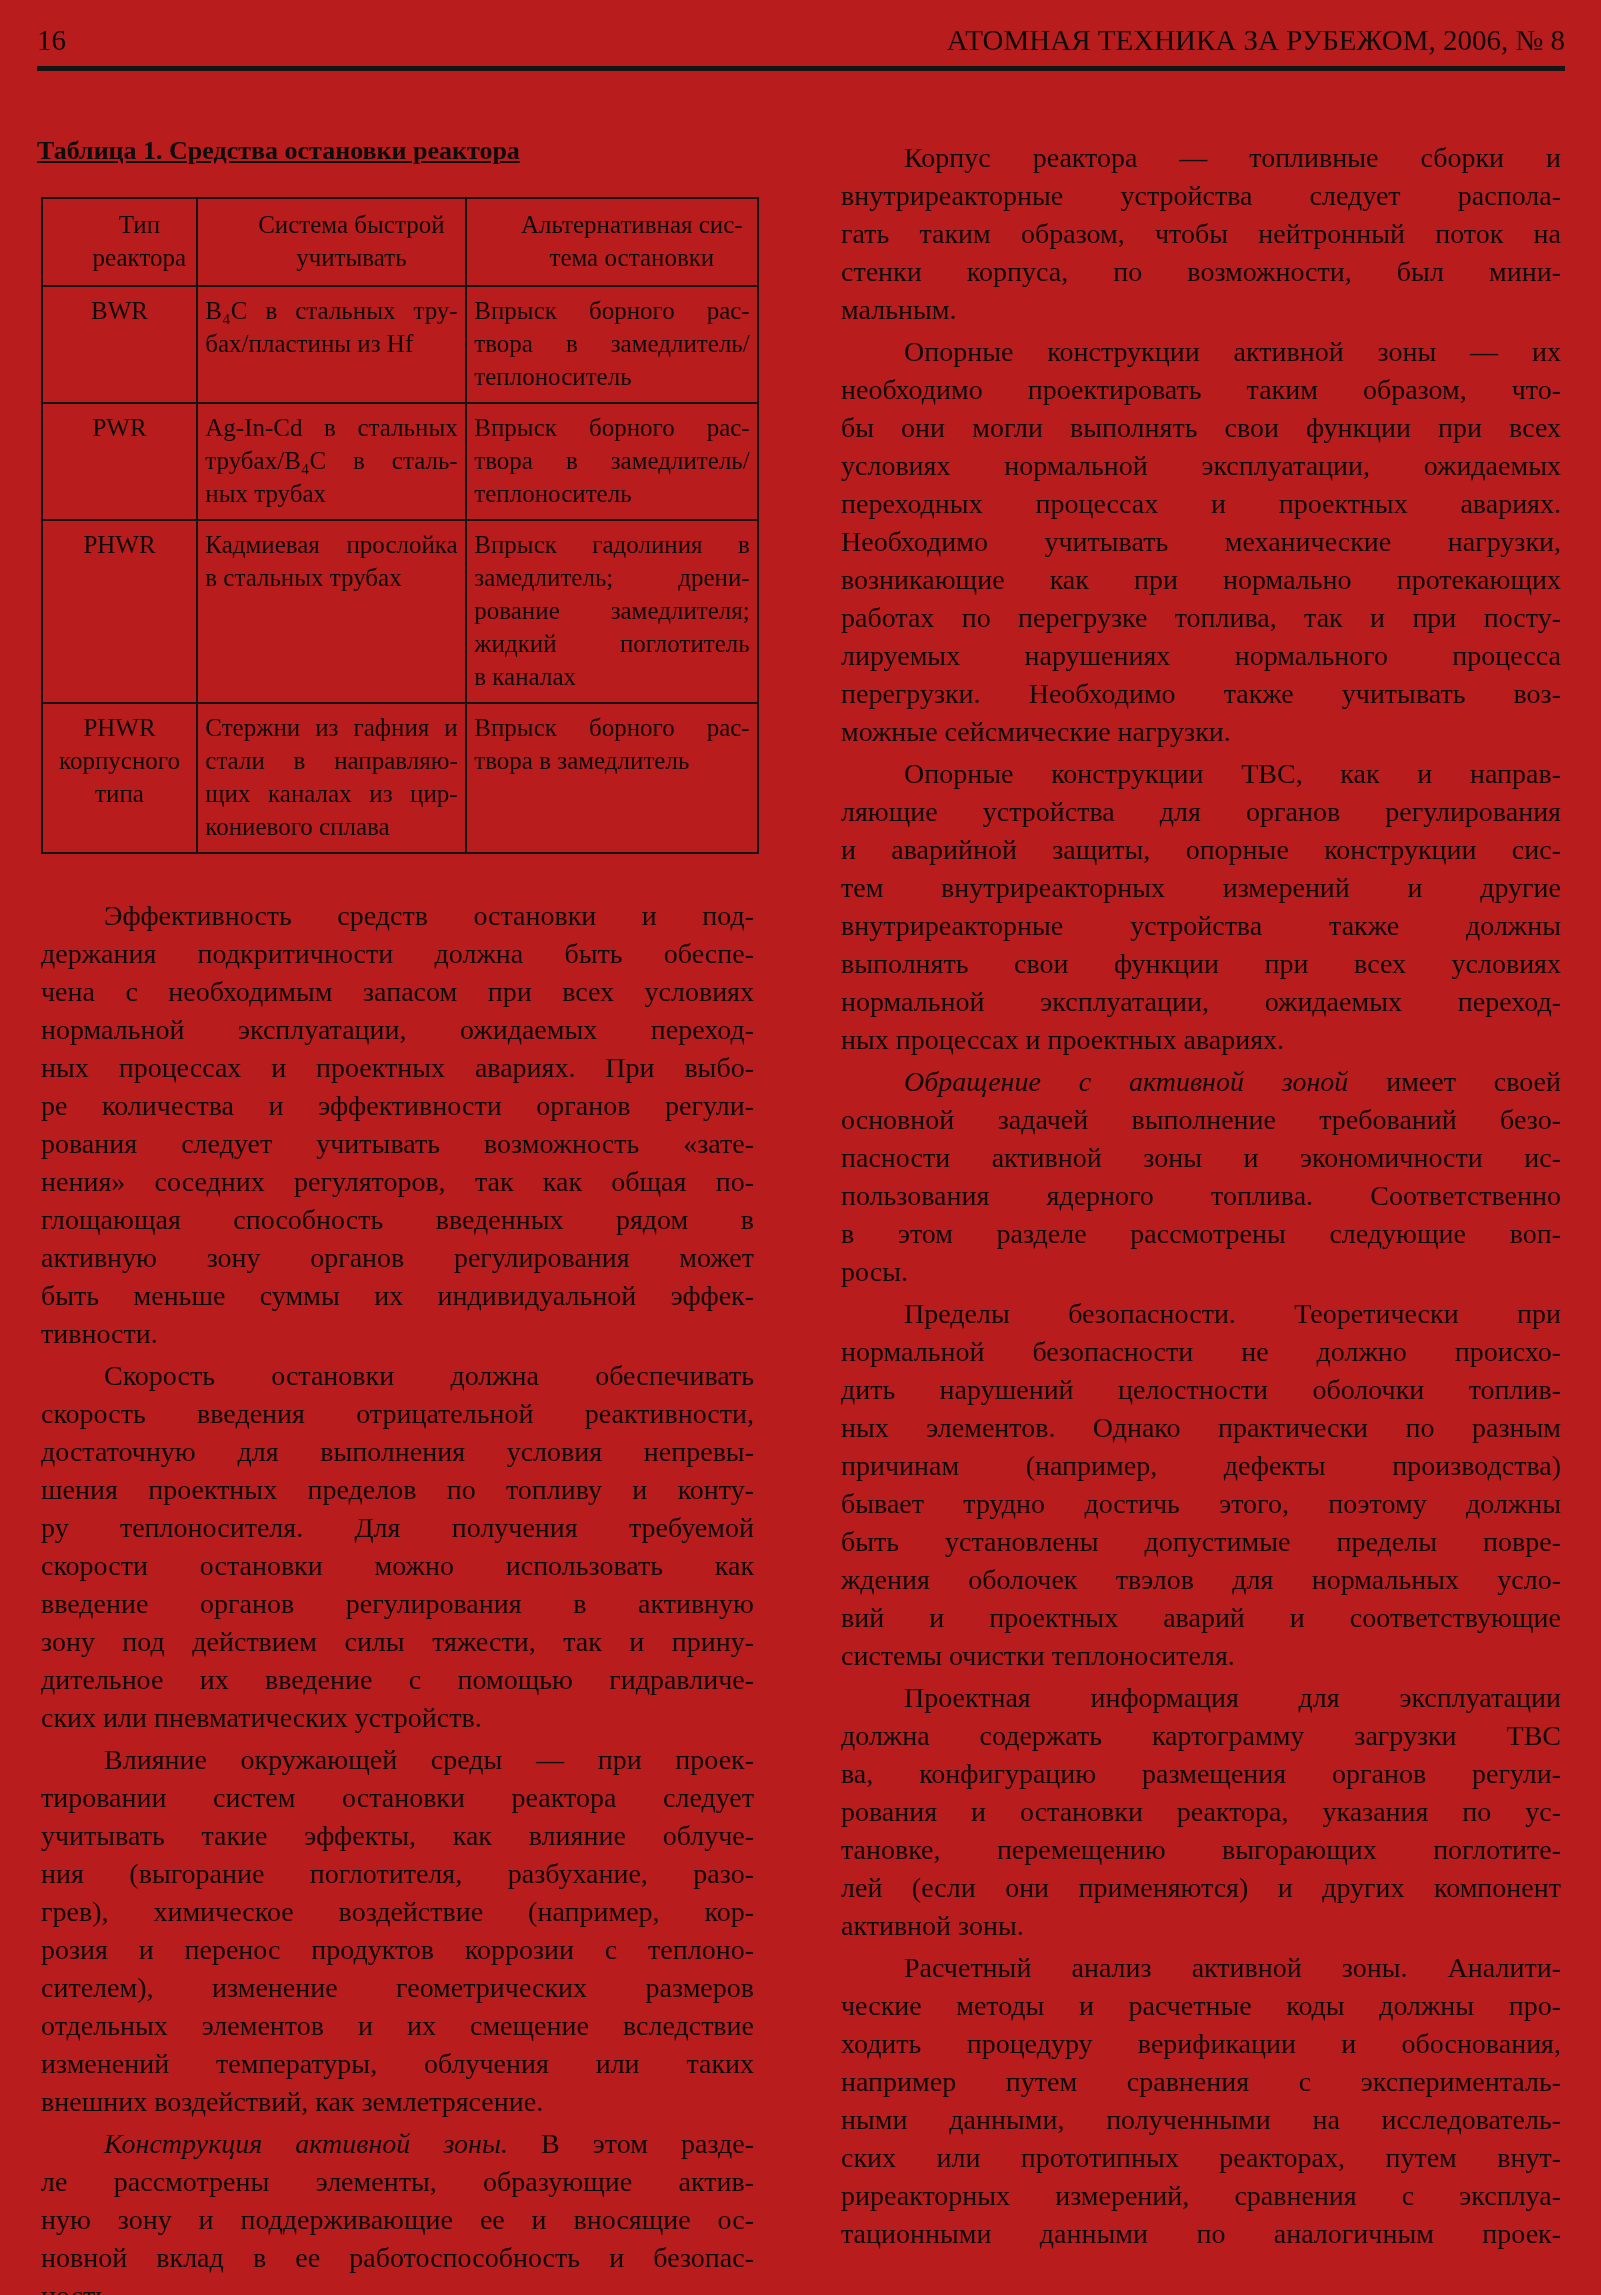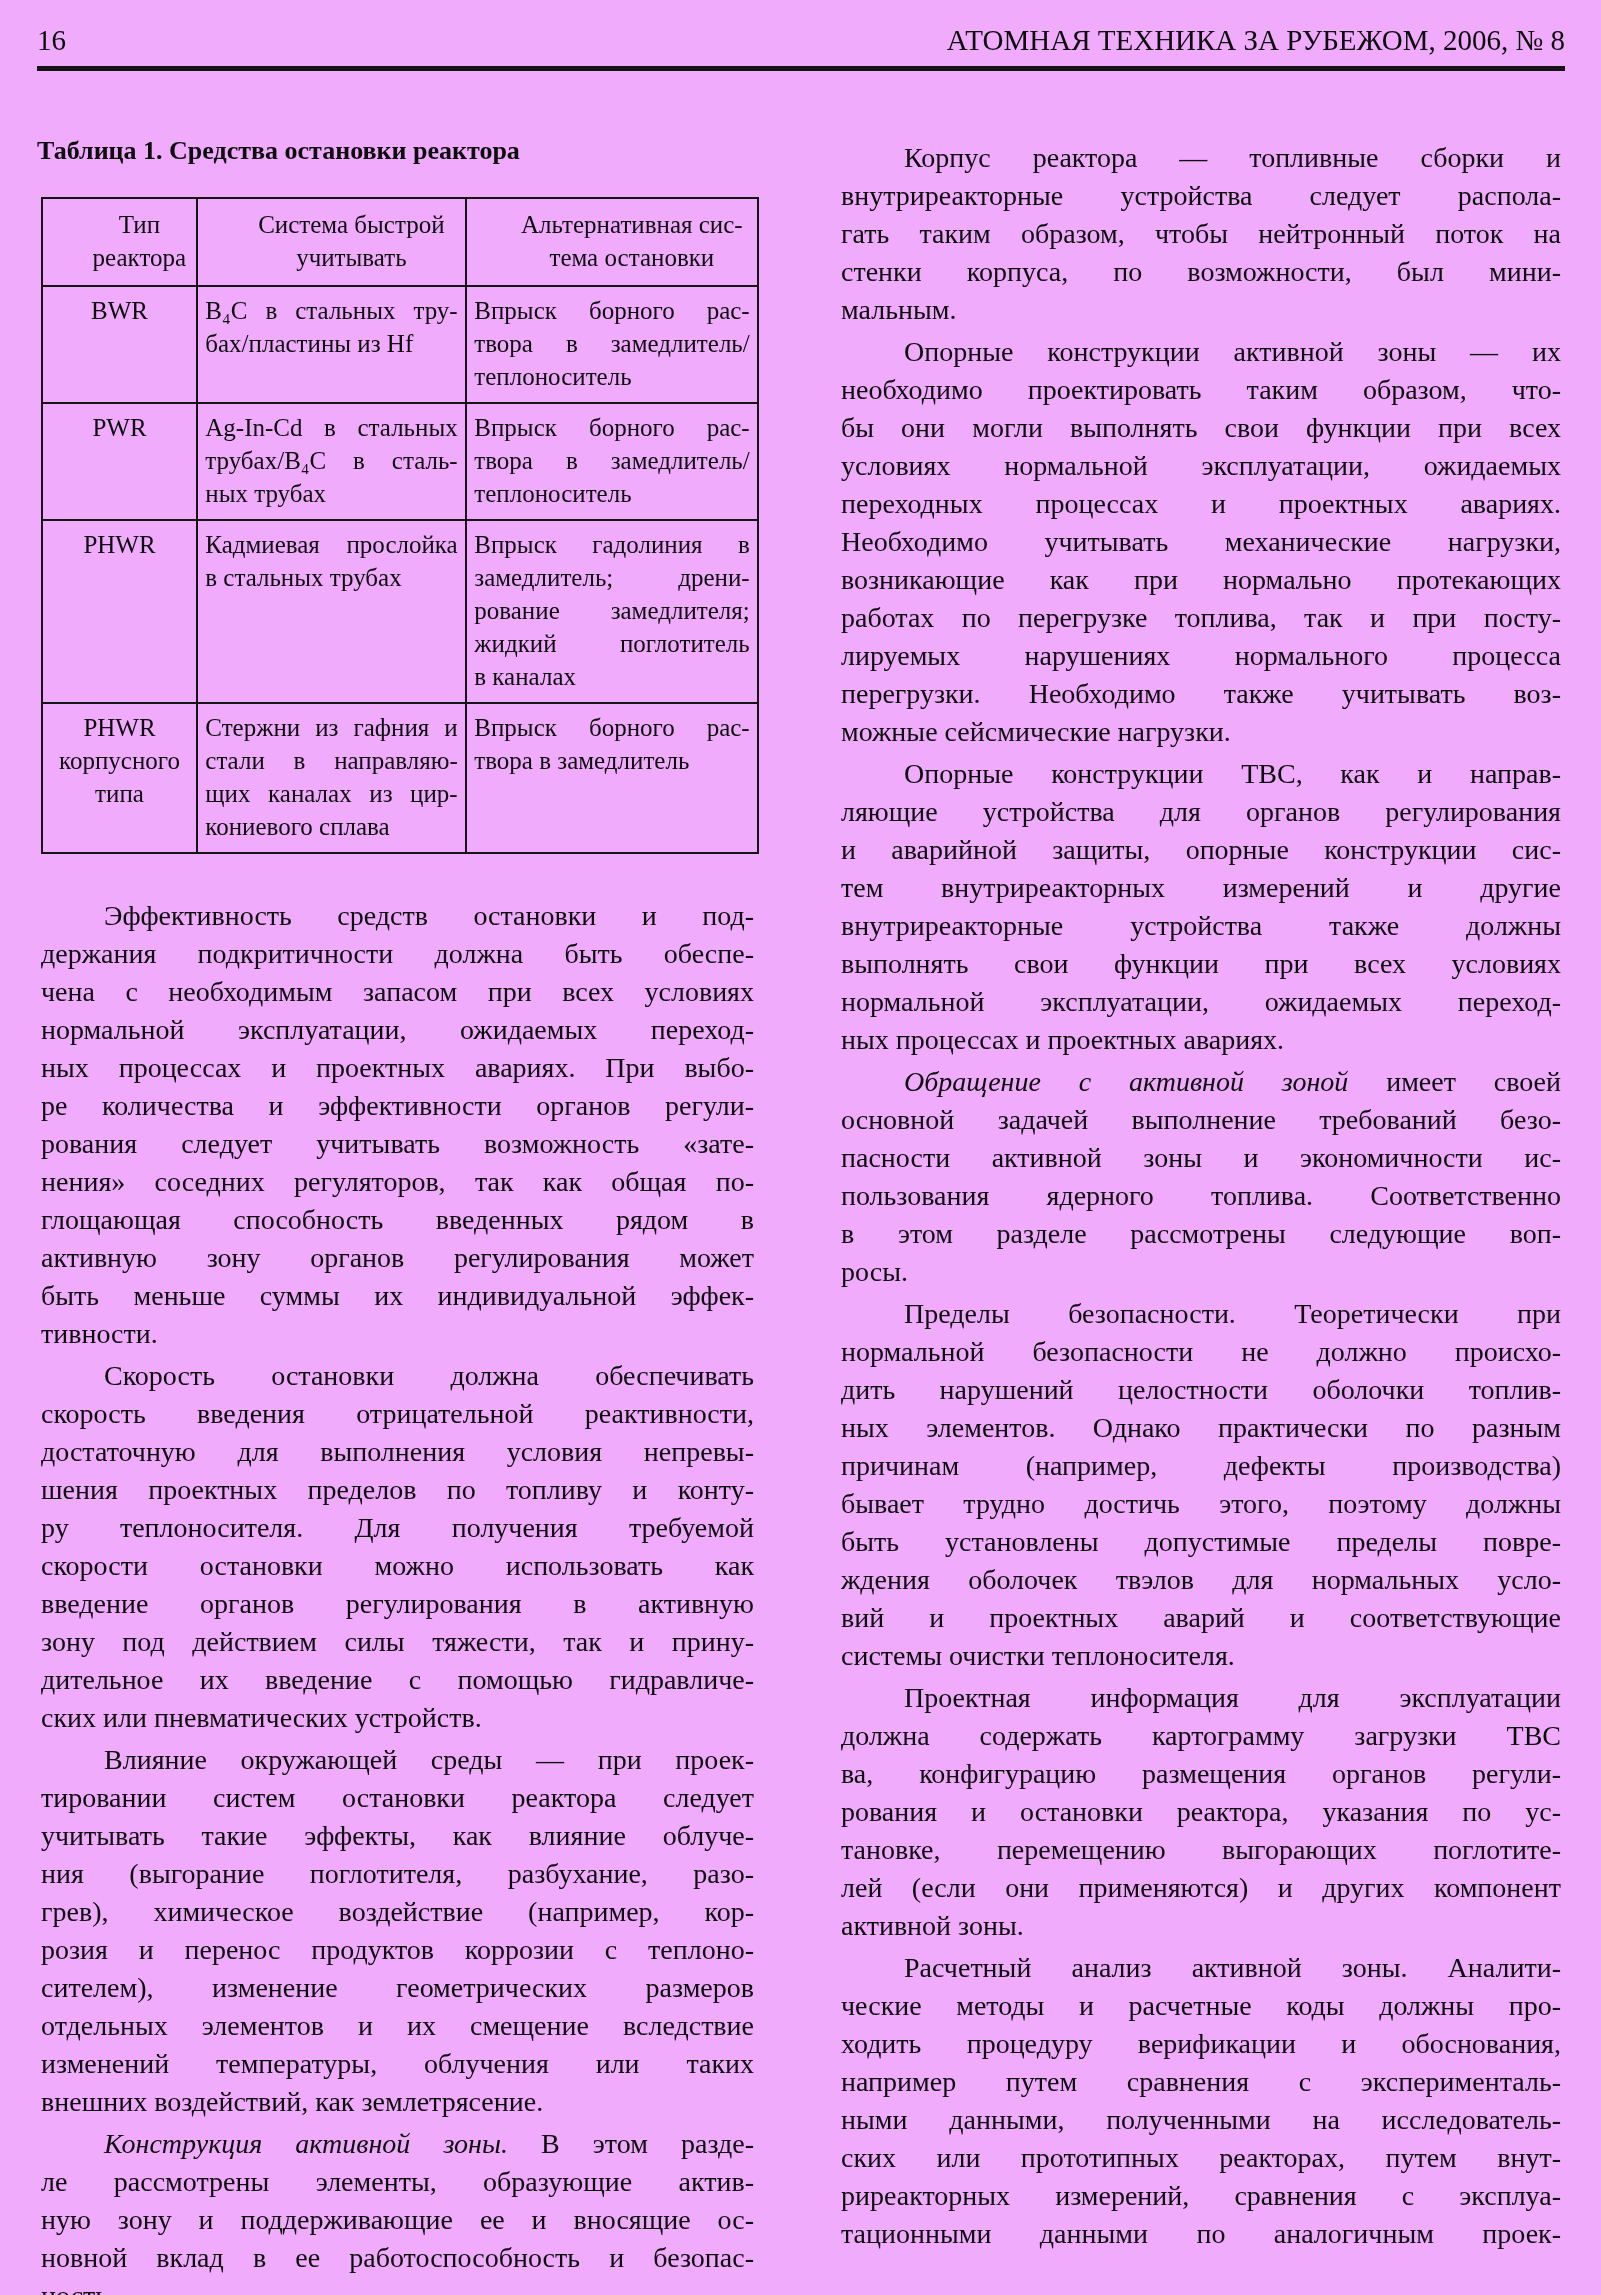--- a/index.html
+++ b/index.html
@@ -1,20 +1,20 @@
 <!DOCTYPE html>
 <html style="font-size:10.7px"><head>
 <meta charset="utf-8">
 <style>
   html, body { margin: 0; padding: 0; background: #888; }
   .page {
     position: relative;
     width: 1602px;
     height: 2295px;
-    background: #f0abfc;
+    background: #b91c1c;
     color: #0d0d0d;
     font-family: "Liberation Serif", "DejaVu Serif", serif;
     box-sizing: border-box;
     padding: 24px 37px 0 37px;
     overflow: hidden;
   }
   .page-header {
     display: flex;
     justify-content: space-between;
     align-items: baseline;
@@ -31,20 +31,21 @@
     margin-top: 64px;
   }
   .col-left  { width: 721px; }
   .col-right { width: 729px; margin-left: 79px; }
 
   .table-title {
     font-weight: bold;
     font-size: 26px;
     line-height: 31px;
     margin: 0 0 31px 0;
+    text-decoration: underline;
   }
   table.data-table {
     border-collapse: collapse;
     table-layout: fixed;
     width: 716px;
     margin-left: 4px;
   }
   .data-table th, .data-table td {
     border: 2.7px solid #151515;
     vertical-align: top;

